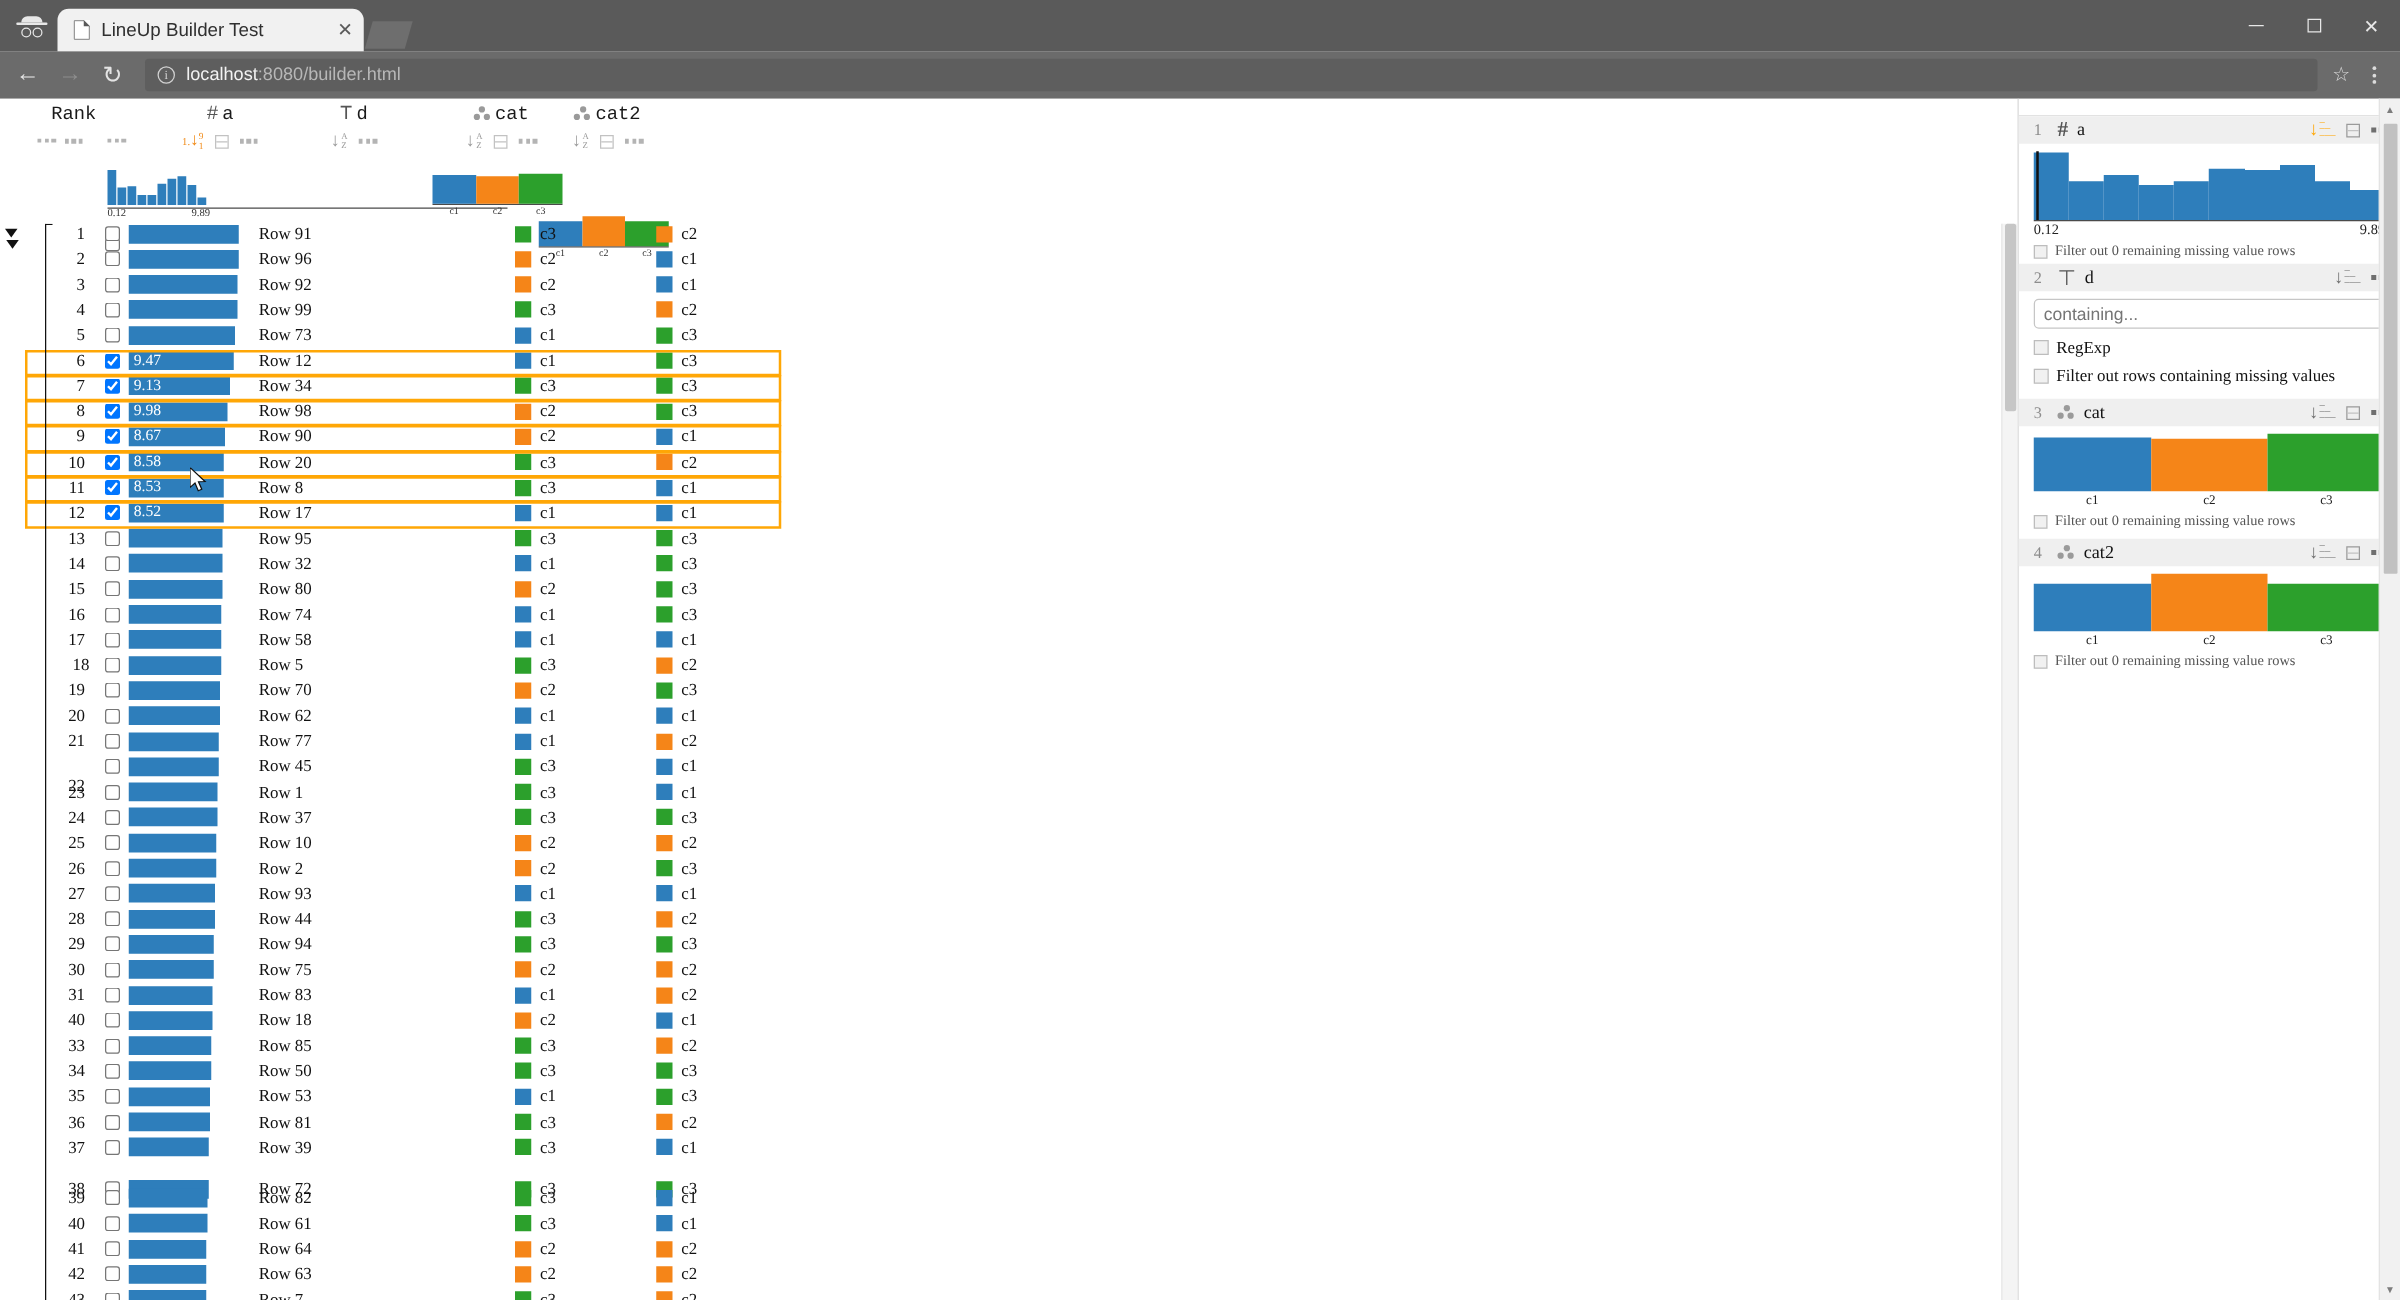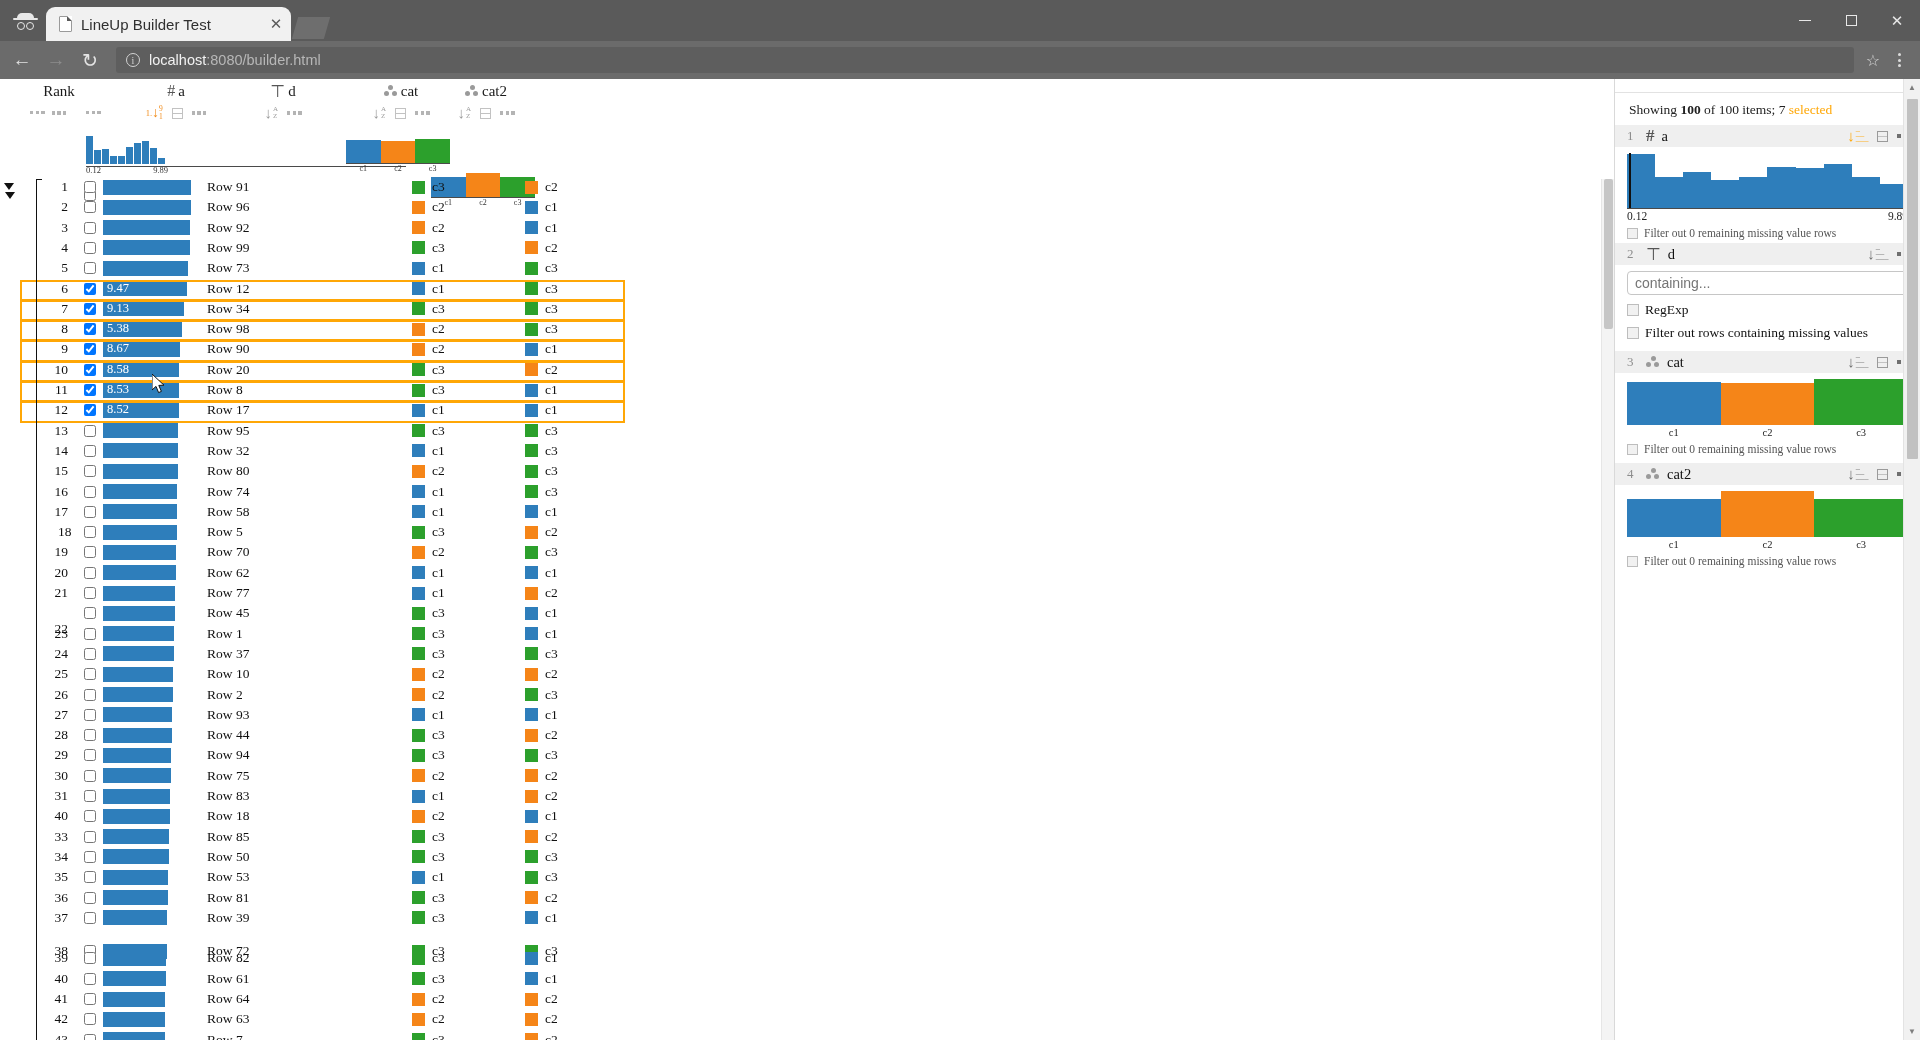--- a/index.html
+++ b/index.html
@@ -88,21 +88,21 @@
     display:flex;
   }
 
   
   #lineup { position:relative; flex:1; overflow:hidden; background:#fff;}
 
   .lu-header { position:relative; height:100px; }
   .lu-col-head { position:absolute; top:0; }
   .ch-title {
     height:24px; display:flex; align-items:center; justify-content:center;
-    font-size:15px; color:#1a1a1a; gap:3px; white-space:nowrap;
+    font-size:15px; color:#1a1a1a; gap:3px; white-space:nowrap;font-family:Liberation Mono, monospace;
   }
   .ch-toolbar {
     height:20px; display:flex; align-items:center; justify-content:center; gap:9px;
   }
   .ch-summary { position:absolute; }
 
   .dots { display:flex; gap:2.5px; }
   .dots i{ width:3.2px;height:3.2px;background:#b4b4b4;border-radius:0; display:block;}
 
   .ticon { font-size:15px; line-height:1; color:#555; }
@@ -525,21 +525,21 @@
           </div>
           <div class="r-cat" style="left: 525px; width: 70px; height: 14px;">
             <div class="sw" style="background: rgb(44, 160, 44);"></div>
             <div class="lb">c3</div>
           </div>
         </div>
         <div class="row sel" style="top: 142.1px;">
           <div class="r-rank" style="left: 38px;">8</div>
           <input type="checkbox" class="r-chk" checked="" style="left: 84px; top: 2px;">
           <div class="r-bar" style="left: 103px; width: 78.9242px; background: rgb(46, 126, 187);"></div>
-          <div class="r-barval" style="left: 107px;">5.38</div>
+          <div class="r-barval" style="left: 107px;">9.98</div>
           <div class="r-text" style="left: 207px;">Row 98</div>
           <div class="r-cat" style="left: 412px; width: 70px; height: 14px;">
             <div class="sw" style="background: rgb(245, 133, 24);"></div>
             <div class="lb">c2</div>
           </div>
           <div class="r-cat" style="left: 525px; width: 70px; height: 14px;">
             <div class="sw" style="background: rgb(44, 160, 44);"></div>
             <div class="lb">c3</div>
           </div>
         </div>
@@ -1054,23 +1054,20 @@
     </div>
 
     <svg class="cursor-arrow" width="14" height="21" viewBox="0 0 14 21" style="left:152px; top:295px; width:14px; height:21px;">
       <polygon points="0,0 0,16 4,12.4 6.6,18.6 9.4,17.4 6.8,11.4 12,11.2" fill="#ffffff" stroke="#111" stroke-width="1"></polygon>
     </svg>
   </div>
 
   <div id="sidepanel">
     <div class="sp-collapse">▶</div>
     <div class="sp-div"></div>
-    <div class="sp-stats">
-      <span>Showing </span><b>100</b><span> of 100 items; </span><span>7</span><span class="sel"> selected</span>
-    </div>
     <div id="sp-entries">
         <div class="sp-entry">
           <div class="sp-ehead">
             <span class="idx">1</span>
             <span style="font-size: 17px; color: rgb(85, 85, 85); font-weight: bold;">#</span>
             <span>a</span>
             <span class="sp-tools">
               <span class="sort-az" style="color: rgb(255, 167, 6);">
                 <span class="arr">↓</span>
                 <span class="az" style="font-size:6px;line-height:5px;">

